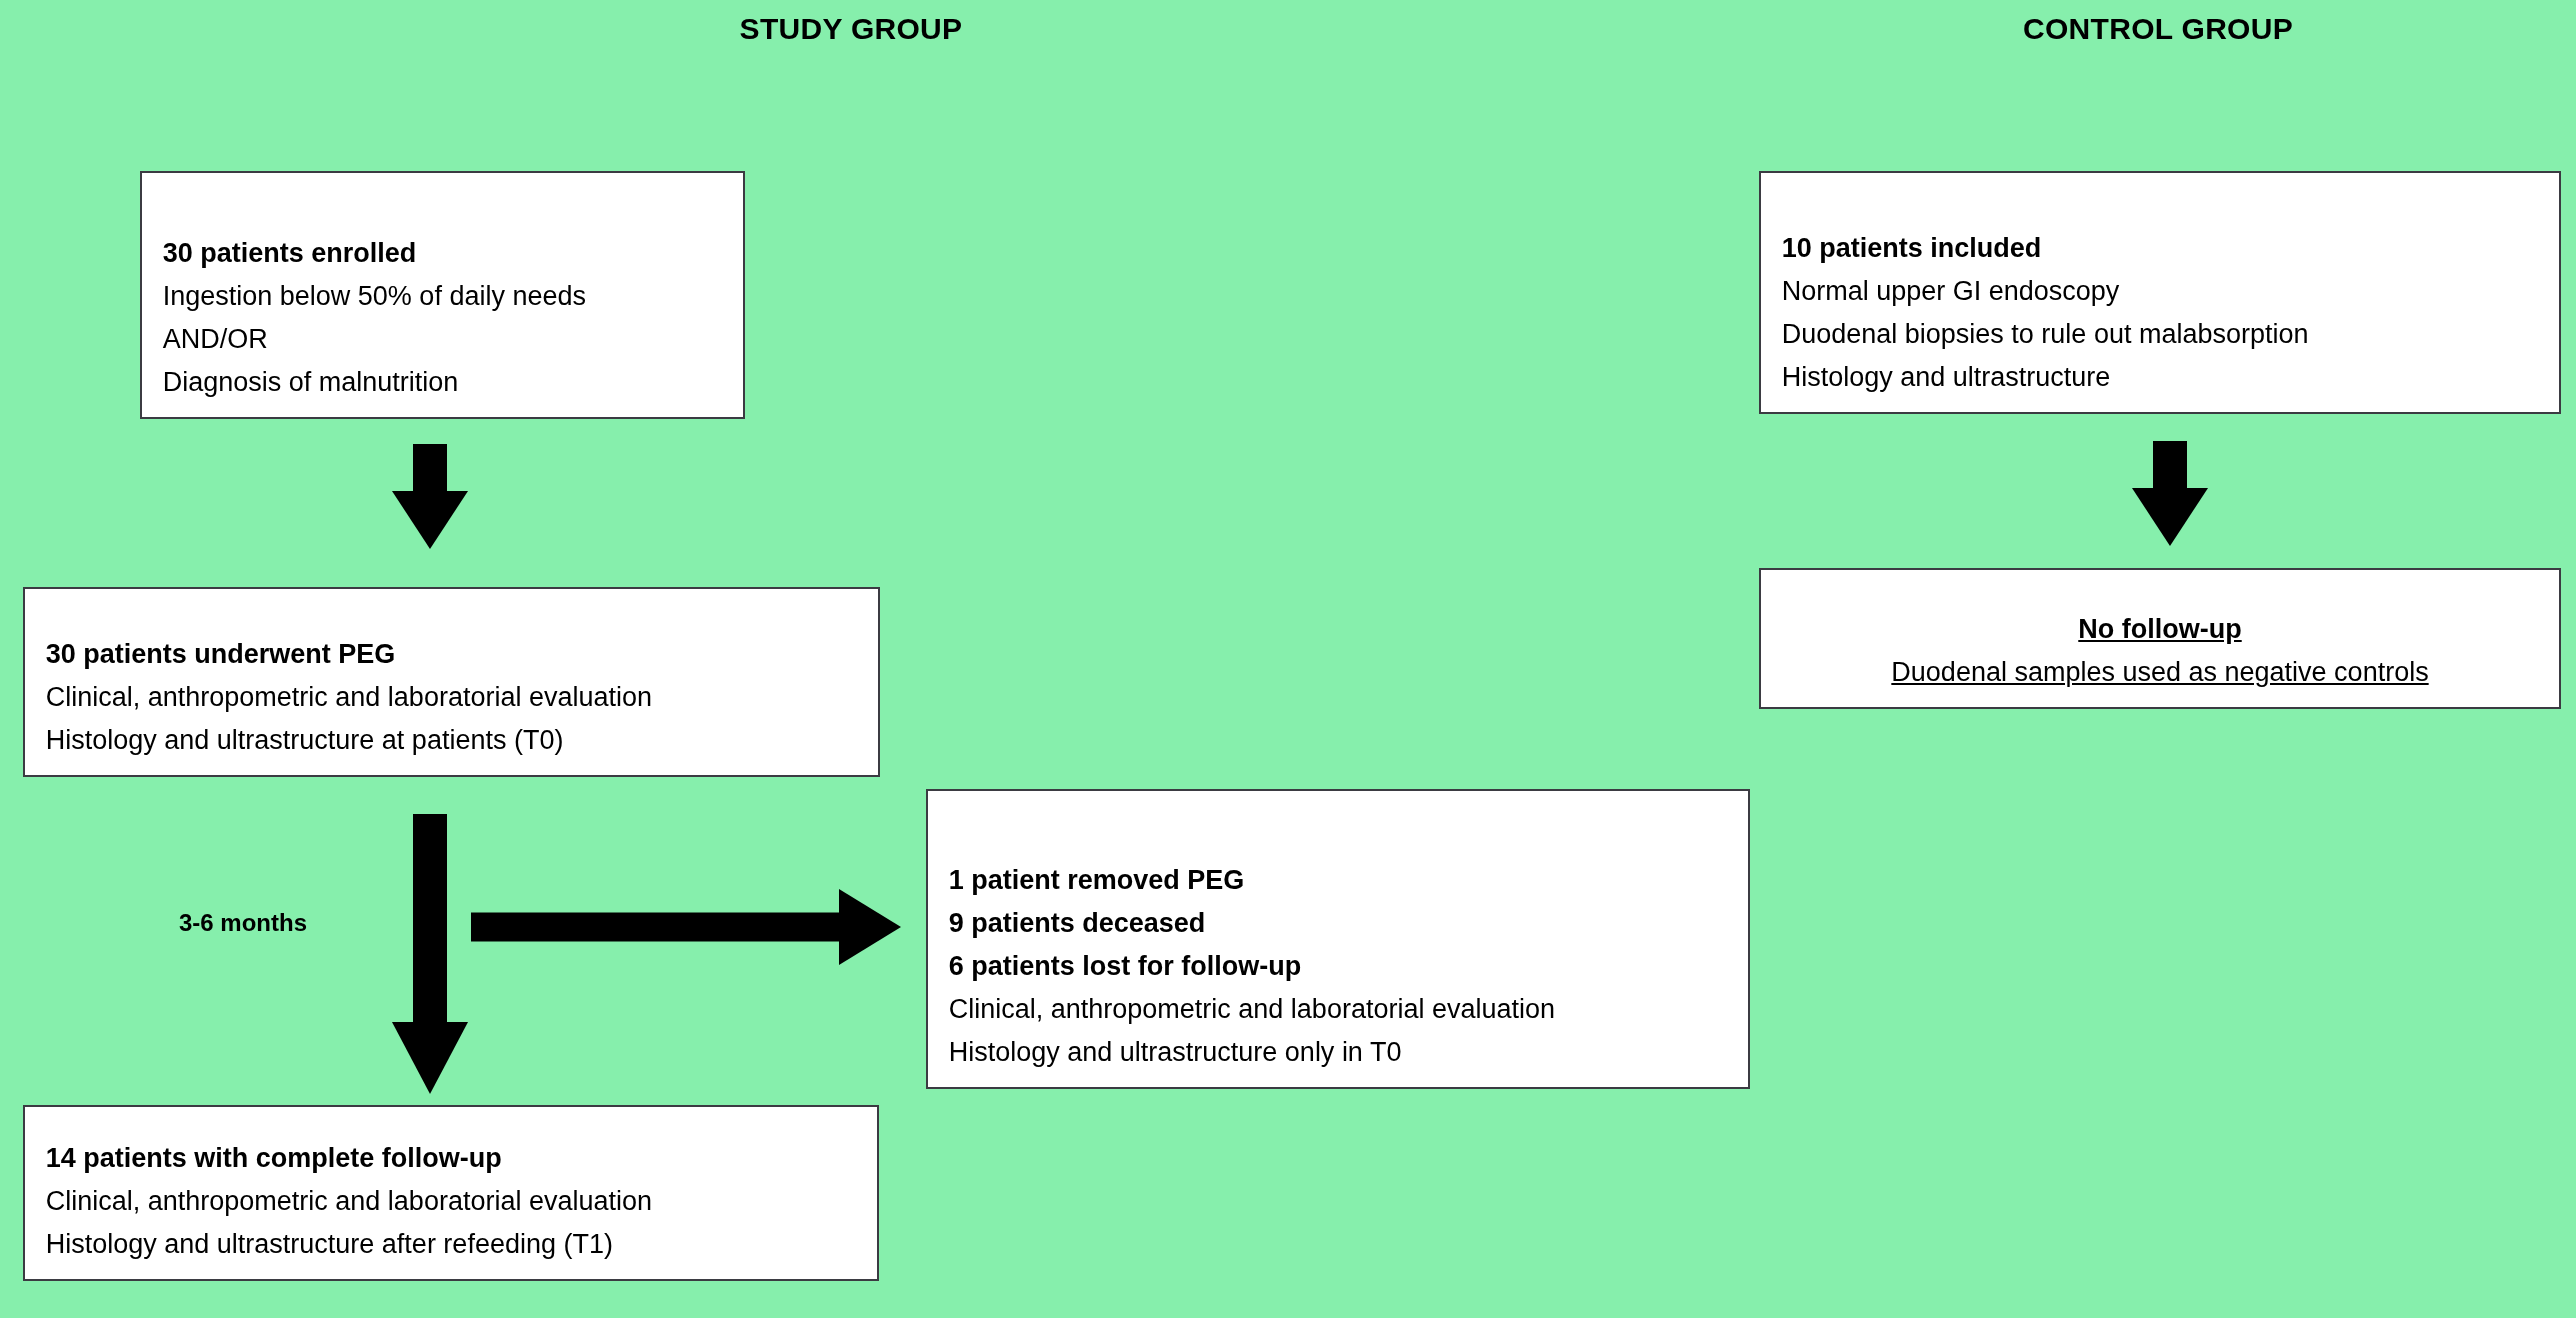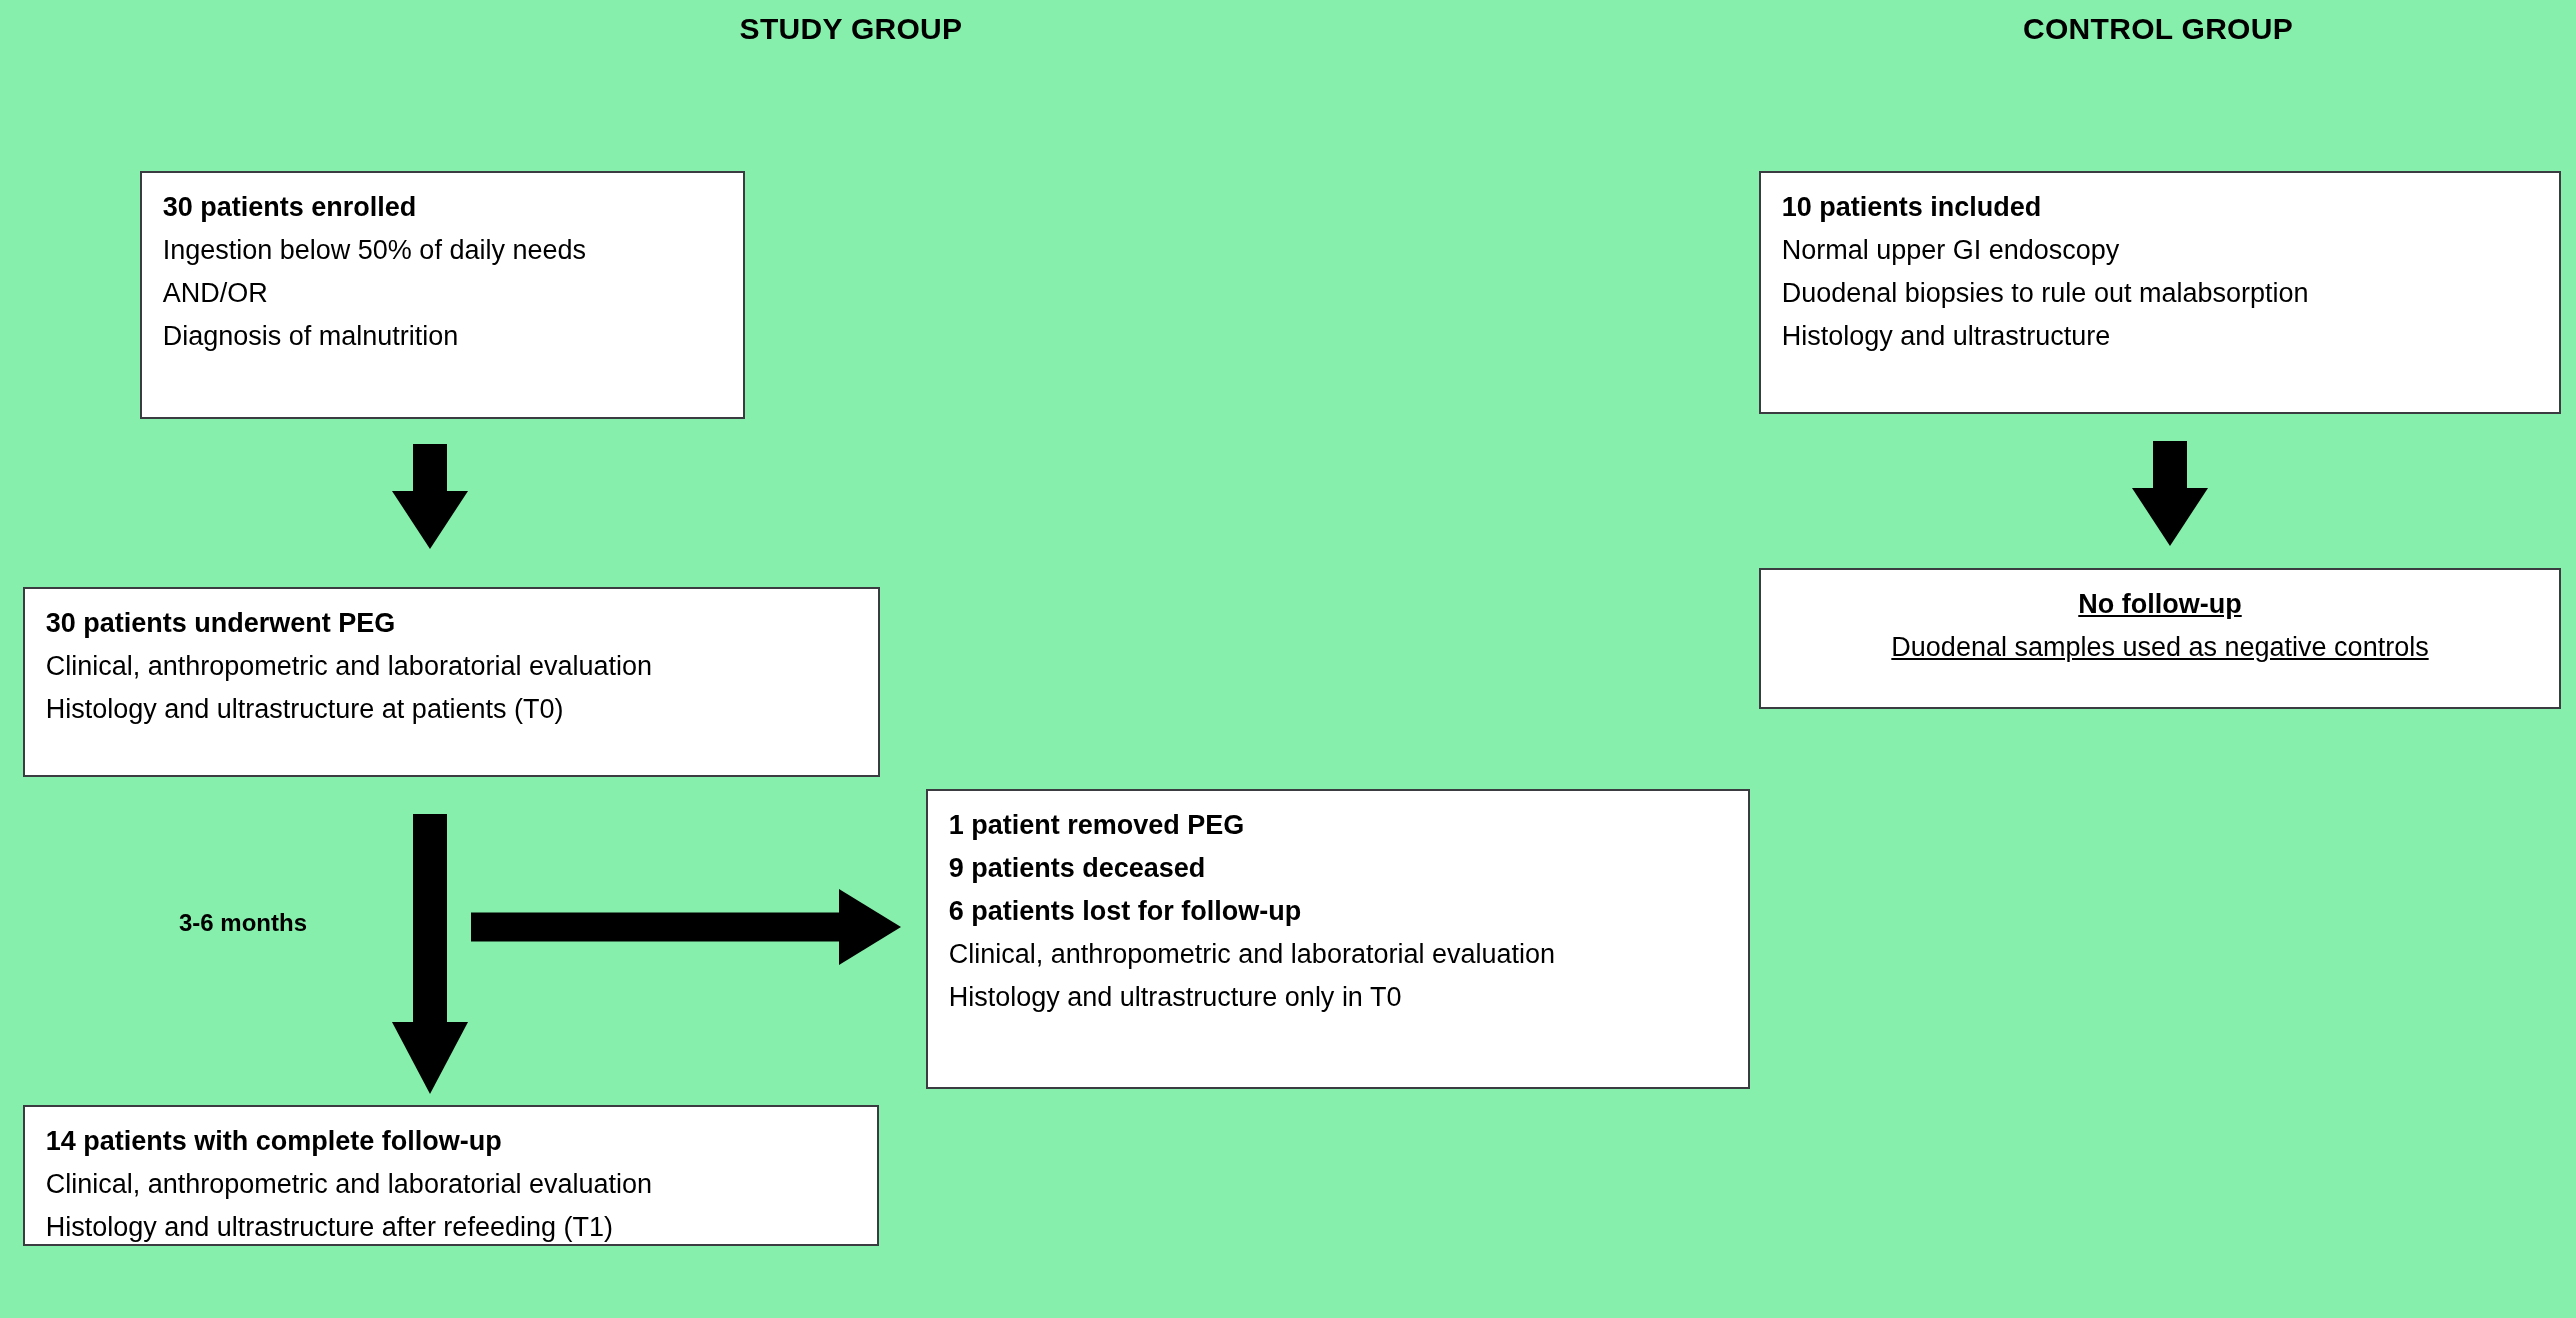--- a/index.html
+++ b/index.html
@@ -31,37 +31,37 @@
   #title-control{ left: 1775px; top: 12px; width: 766px; }
 
   .node {
     position: absolute;
     box-sizing: border-box;
     border: 2.4px solid #3b3b42;
     background: #ffffff;
     padding: 13.4px 20.7px;
     display: flex;
     flex-direction: column;
-    justify-content: flex-start;
+    justify-content: flex-end;
   }
   .node .line {
     font-size: 27px;
     line-height: 1.0;
     white-space: nowrap;
     padding: 8px 0;
     color: #000;
   }
   .node .line.b { font-weight: bold; }
   .node.center .line { text-align: center; text-decoration: underline; }
 
   
   #node-enrolled   { left: 140px;  top: 171px;  width: 605px;  height: 248px; }
   #node-peg        { left: 23px;   top: 587px;  width: 857px; height: 190px; }
   #node-excluded   { left: 898px; top: 789px; width: 824px; height: 300px; margin-left: 28px; }
-  #node-complete   { left: 23px;   top: 1105px; width: 856px; height: 141px; }
+  #node-complete   { left: 23px;   top: 1105px; width: 856px; height: 176px; }
   #node-control    { left: 1759px; top: 171px;  width: 802px; height: 243px; }
   #node-nofollowup { left: 1759px; top: 568px;  width: 802px; height: 141px; }
 
   
   .arrow-down { position: absolute; }
   .arrow-down .shaft {
     position: absolute;
     left: 50%;
     transform: translateX(-50%);
     background: #000;

